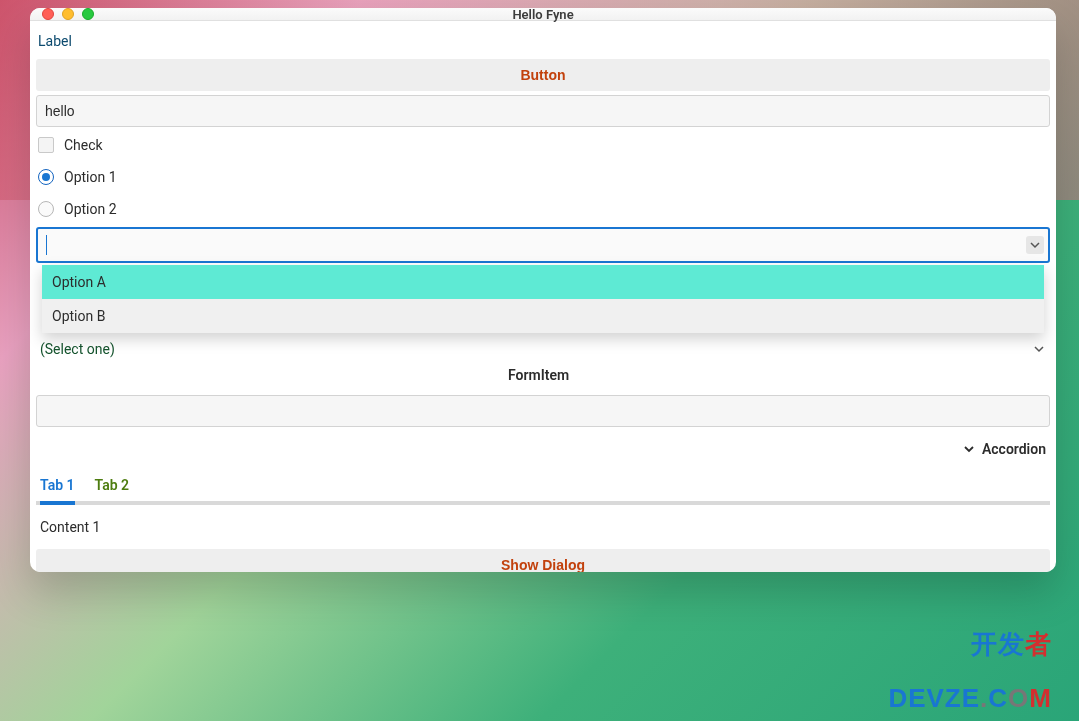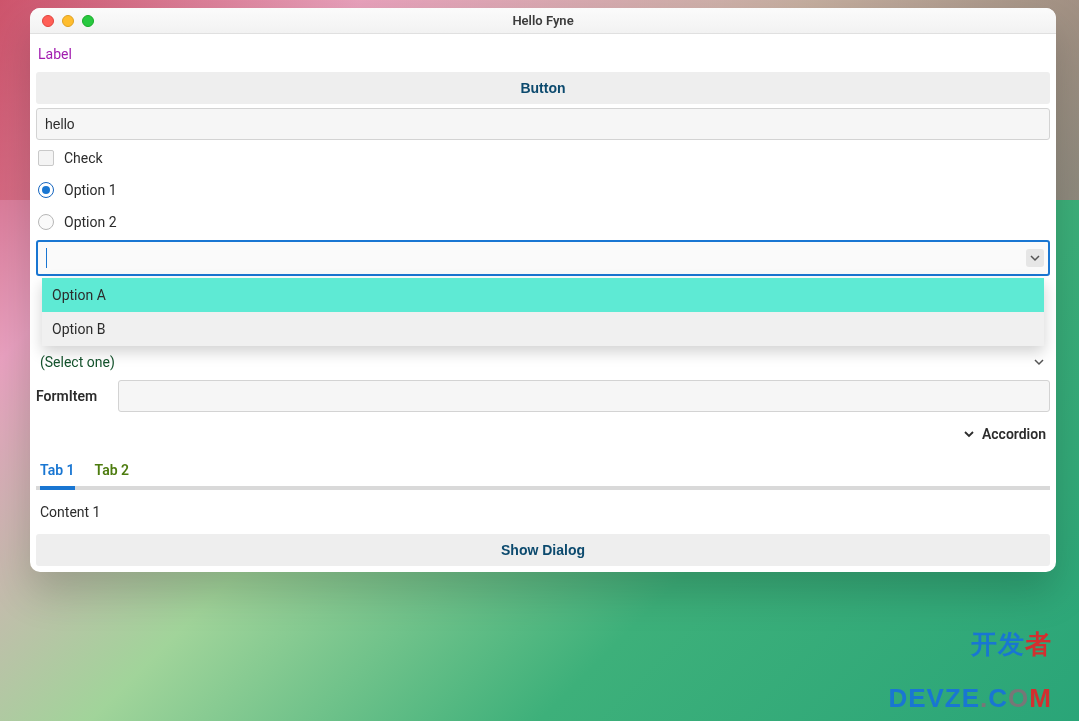--- a/index.html
+++ b/index.html
@@ -47,29 +47,29 @@
     pointer-events: none;
   }
   .content {
     flex: 1;
     padding: 6px;
     display: flex;
     flex-direction: column;
     gap: 4px;
     position: relative;
   }
-  .plain-label { padding: 6px 2px; color: #a21caf; }
+  .plain-label { padding: 6px 2px; color: #0c4a6e; }
   .fyne-button {
     background: #eeeeee;
     border: none;
     height: 32px;
     border-radius: 3px;
     font-weight: 600;
     font-size: 14px;
-    color: #0c4a6e;
+    color: #c2410c;
     cursor: pointer;
     display: flex;
     align-items: center;
     justify-content: center;
   }
   .fyne-entry {
     background: #f6f6f6;
     border: 1px solid #d3d3d3;
     border-radius: 3px;
     height: 32px;
@@ -139,20 +139,21 @@
   .dropdown-item.hover { background: #f0f0f0; }
   .select-row {
     display: flex; align-items: center; justify-content: space-between;
     padding: 4px 6px 4px 4px;
     color: #14532d;
   }
   .select-caret svg { width: 10px; height: 10px; }
   .form-row {
     display: flex; align-items: center; gap: 12px;
     padding: 2px 0;
+    flex-direction: column;
   }
   .form-row label { font-weight: 600; min-width: 70px; }
   .accordion-header {
     display: flex; align-items: center; gap: 8px;
     padding: 8px 4px;
     font-weight: 600;
     cursor: pointer;
     justify-content: flex-end;
   }
   .accordion-header svg { width: 10px; height: 10px; }

